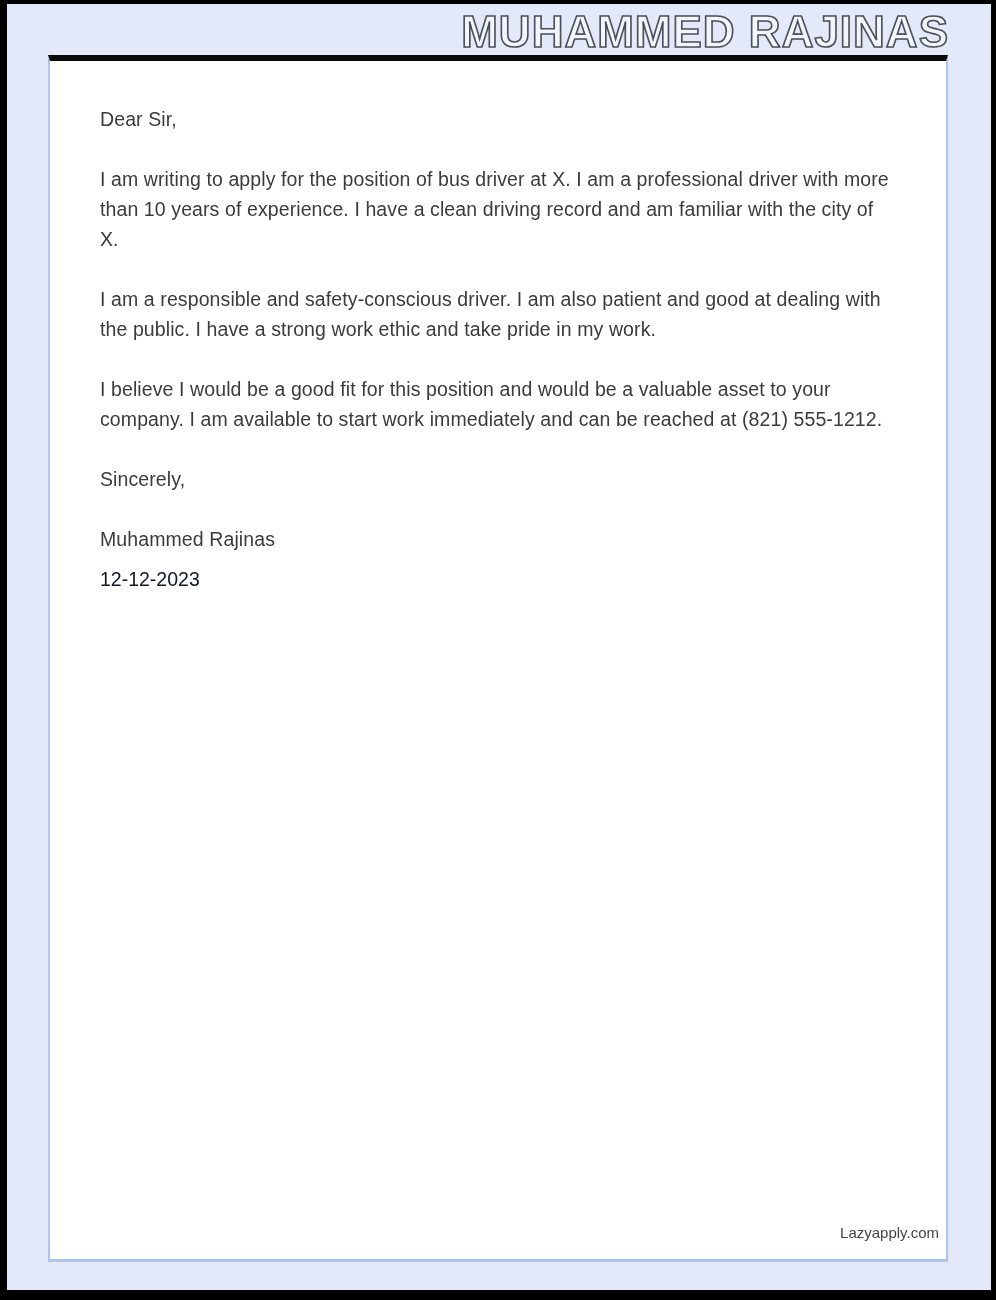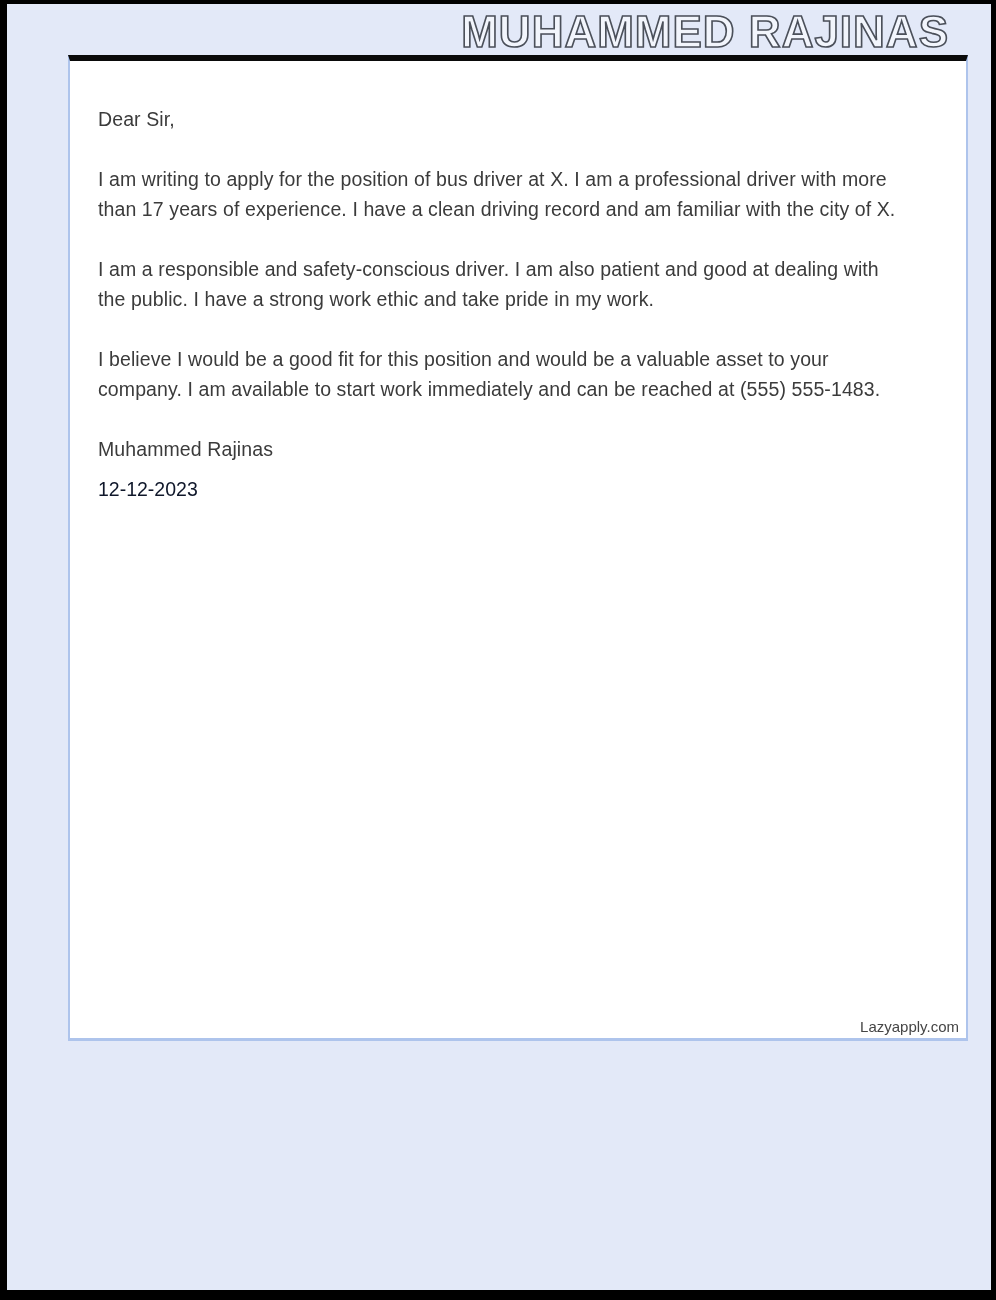--- a/index.html
+++ b/index.html
@@ -27,30 +27,30 @@
     font-size: 44px;
     line-height: 46px;
     font-weight: 600;
     letter-spacing: 1px;
     white-space: nowrap;
     color: #f2f5fc;
     -webkit-text-stroke: 1.6px #4b505a;
     text-shadow: 0 0 1px #4b505a;
   }
   .letter-box {
-    margin-left: 61px;
+    margin-left: 41px;
     width: 900px;
-    height: 986px;
+    height: 1207px;
     background: #ffffff;
     border-top: 6px solid #0a0a0a;
     border-left: 2px solid #aec4ec;
     border-right: 2px solid #aec4ec;
     border-bottom: 3px solid #aec4ec;
     position: relative;
-    padding: 43px 55px 0 28px;
+    padding: 43px 55px 0 50px;
   }
   .body-text {
     font-size: 19.5px;
     line-height: 30px;
     color: #3b3b3b;
     margin: 0 0 30px 0;
     letter-spacing: 0.1px;
   }
   .signature-name {
     margin-bottom: 10px;
@@ -59,43 +59,44 @@
     font-size: 19.5px;
     line-height: 30px;
     color: #0f172a;
     text-decoration: none;
     display: inline-block;
     cursor: pointer;
   }
   .footer-brand {
     position: absolute;
     right: 7px;
-    bottom: 2px;
+    bottom: 17px;
     font-size: 15px;
     line-height: 18px;
     color: #454545;
     cursor: pointer;
   }
 </style>
 </head>
 <body>
 
 <div class="header-band">
   <div class="header-name">MUHAMMED RAJINAS</div>
 </div>
 
 <div class="letter-box">
   <p class="body-text">Dear Sir,</p>
 
-  <p class="body-text">I am writing to apply for the position of bus driver at X. I am a professional driver with more than 17 years of experience. I have a clean driving record and am familiar with the city of X.</p>
+  <p class="body-text">I am writing to apply for the position of bus driver at X. I am a professional driver with more than 10 years of experience. I have a clean driving record and am familiar with the city of X.</p>
 
   <p class="body-text">I am a responsible and safety-conscious driver. I am also patient and good at dealing with the public. I have a strong work ethic and take pride in my work.</p>
 
-  <p class="body-text">I believe I would be a good fit for this position and would be a valuable asset to your company. I am available to start work immediately and can be reached at (555) 555-1483.</p>
+  <p class="body-text">I believe I would be a good fit for this position and would be a valuable asset to your company. I am available to start work immediately and can be reached at (821) 555-1212.</p>
 
 
+  <p class="body-text">Sincerely,</p>
 
   <p class="body-text signature-name">Muhammed Rajinas</p>
 
   <a class="date-link">12-12-2023</a>
 
   <div class="footer-brand">Lazyapply.com</div>
 </div>
 
 </body></html>

